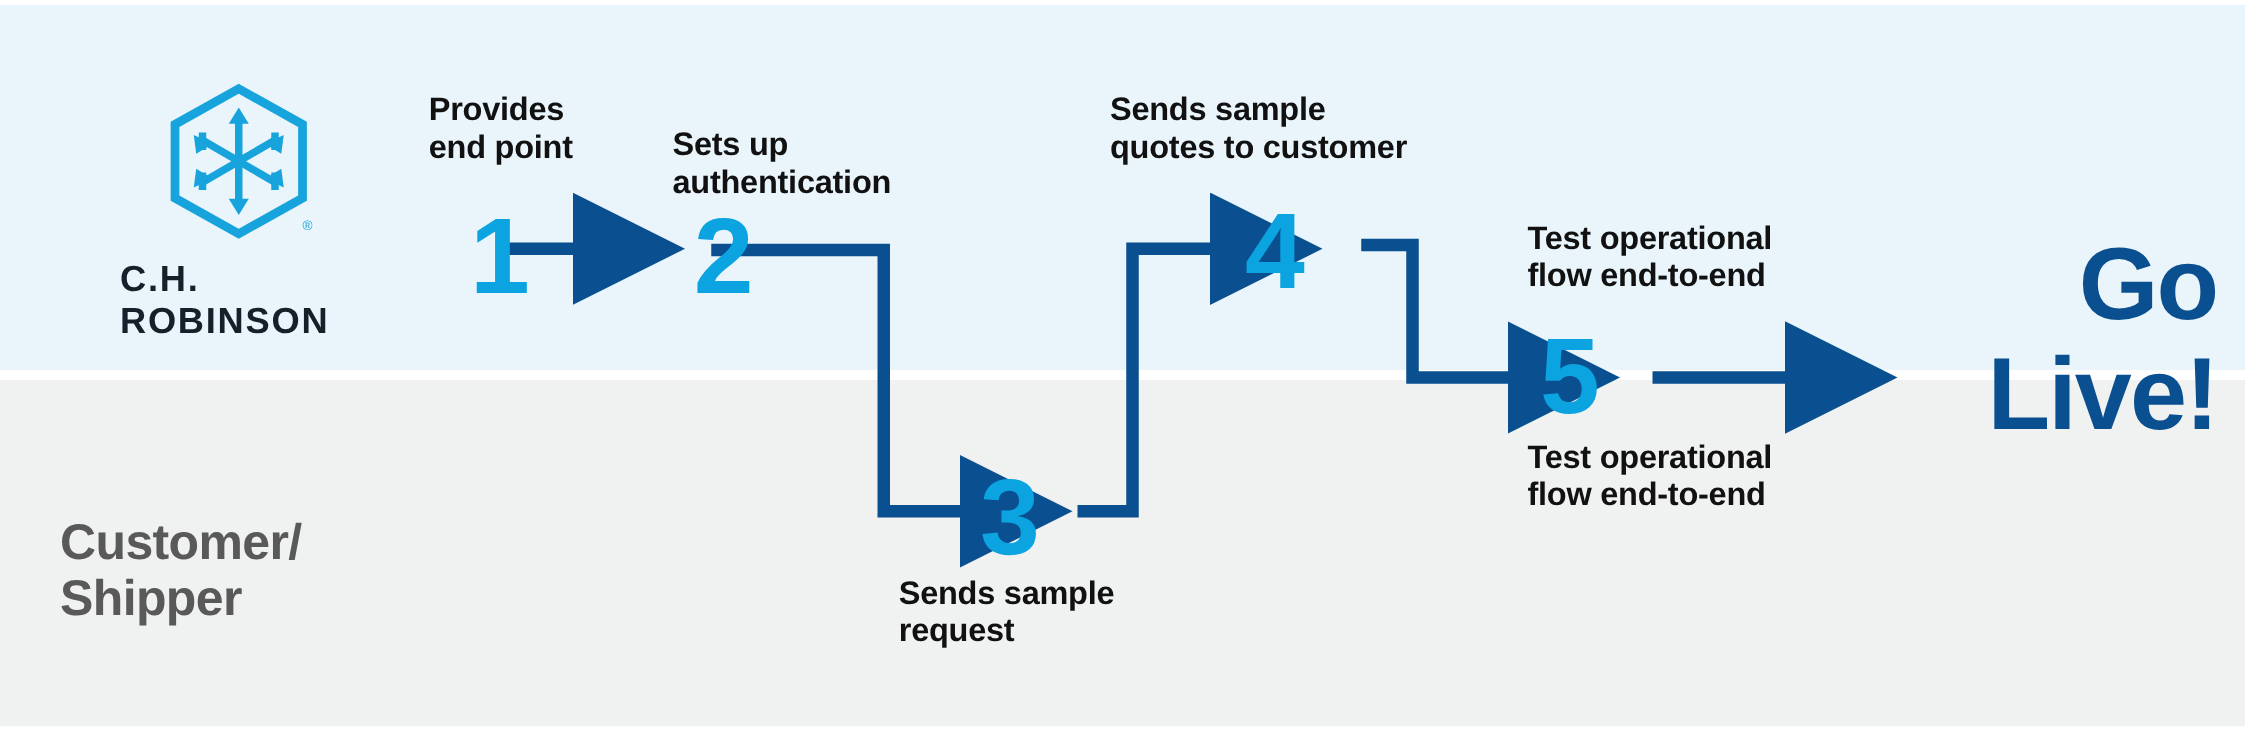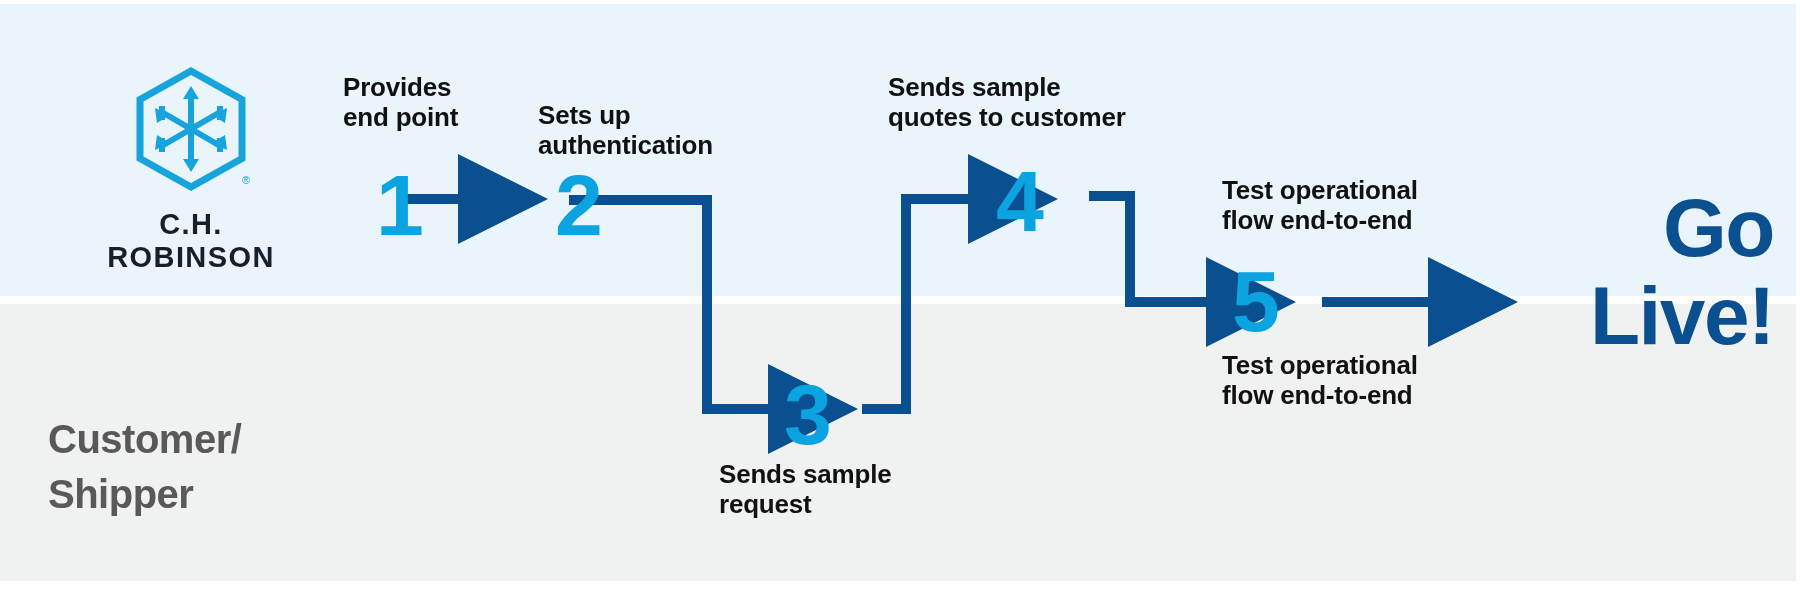--- a/index.html
+++ b/index.html
@@ -14,25 +14,25 @@
   svg#flow{position:absolute;left:0;top:0;width:1800px;height:600px;overflow:visible;}
 
   .lbl{position:absolute;color:#111111;font-weight:bold;font-size:26px;
        line-height:30px;letter-spacing:-0.2px;white-space:pre-line;}
 
   .num{position:absolute;color:#0ba3e0;font-weight:bold;font-size:86px;
        line-height:86px;letter-spacing:-2px;}
 
   #logo-wrap{position:absolute;left:96px;top:66px;width:190px;}
   #logo-mark{display:block;margin:0 auto;}
-  #logo-word{margin-top:16px;text-align:center;color:#16202a;
+  #logo-word{margin-top:16px;text-align:left;color:#16202a;
              font-weight:bold;font-size:29px;letter-spacing:1.4px;}
 
   #lane-label{position:absolute;left:48px;top:412px;color:#595959;
-              font-weight:bold;font-size:40px;line-height:55px;
+              font-weight:bold;font-size:40px;line-height:45px;
               letter-spacing:-0.5px;white-space:pre-line;}
 
   #golive{position:absolute;left:1590px;top:184px;color:#0a4f8f;
           font-weight:bold;font-size:82px;line-height:88px;
           letter-spacing:-1.5px;white-space:pre-line;text-align:right;}
 </style>
 </head>
 <body>
 
 <div id="stage">

